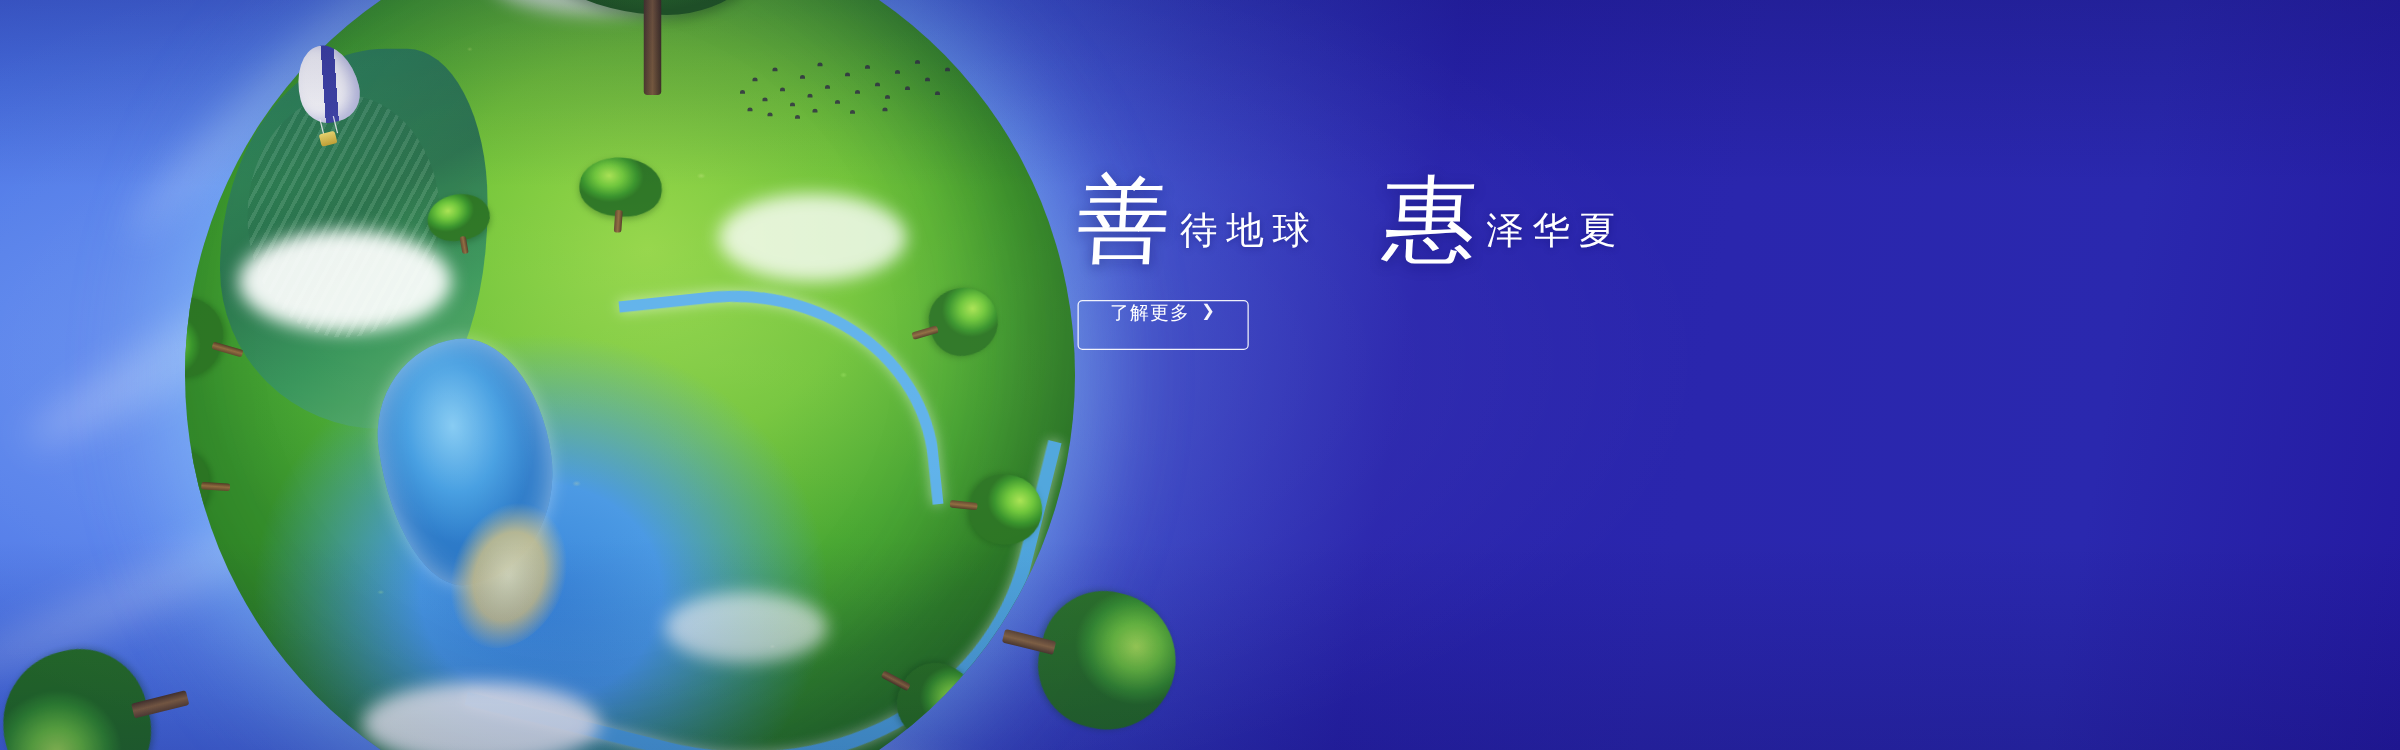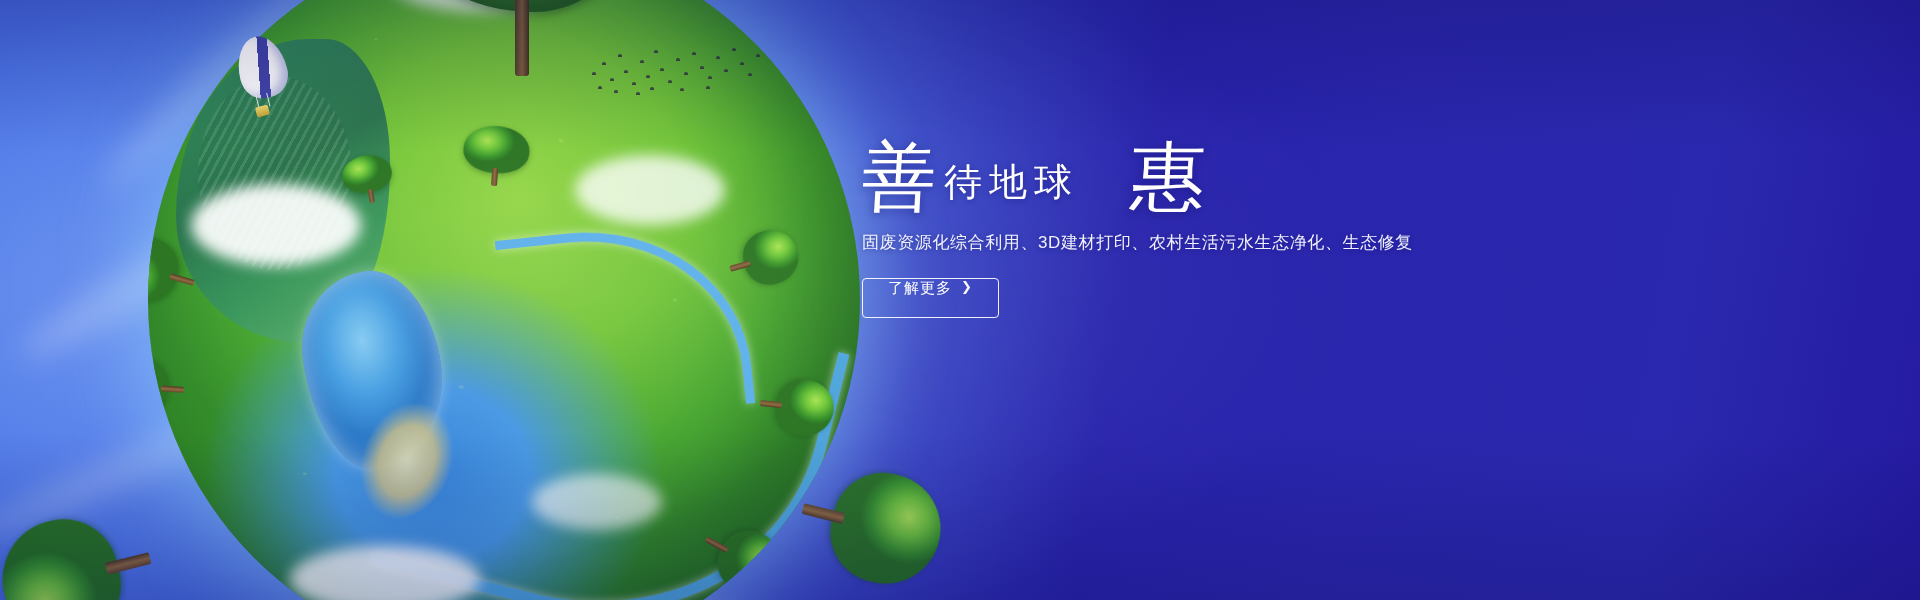--- a/index.html
+++ b/index.html
@@ -194,22 +194,22 @@
   .phrase{ display:flex; align-items:flex-end; }
   .phrase + .phrase{ margin-left:52px; }
   .big-char{
     font-family:"DejaVu Serif","Liberation Serif",serif;
     font-size:74px; line-height:.92; font-weight:400;
     letter-spacing:0; margin-right:8px;
     text-shadow:0 2px 10px rgba(10,10,90,.45);
     transform:skewX(-3deg);
   }
   .rest-chars{
-    font-family:Liberation Sans, sans-serif;
-    font-size:38px; line-height:1.05; letter-spacing:7px;
+    font-family:Liberation Mono, monospace;
+    font-size:30px; line-height:1.05; letter-spacing:7px;
     padding-bottom:7px;
     text-shadow:0 1px 6px rgba(10,10,90,.4);
   }
 
   .subtitle{
     font-size:25px; letter-spacing:7px; margin-top:18px;
     color:#fff; text-shadow:0 1px 6px rgba(10,10,90,.4);
     white-space:nowrap;
   }
   .desc{
@@ -355,25 +355,25 @@
 
   <div class="content">
 
     <div class="title-row">
       <div class="phrase">
         <span class="big-char">善</span>
         <span class="rest-chars">待地球</span>
       </div>
       <div class="phrase">
         <span class="big-char">惠</span>
+        <span class="rest-chars">泽华夏</span>
       </div>
     </div>
 
 
-    <div class="desc">固废资源化综合利用、3D建材打印、农村生活污水生态净化、生态修复</div>
 
     <div class="cta">
       <span>了解更多</span>
       <span class="chev">❯</span>
     </div>
 
   </div>
 </div>
 
 </body></html>

